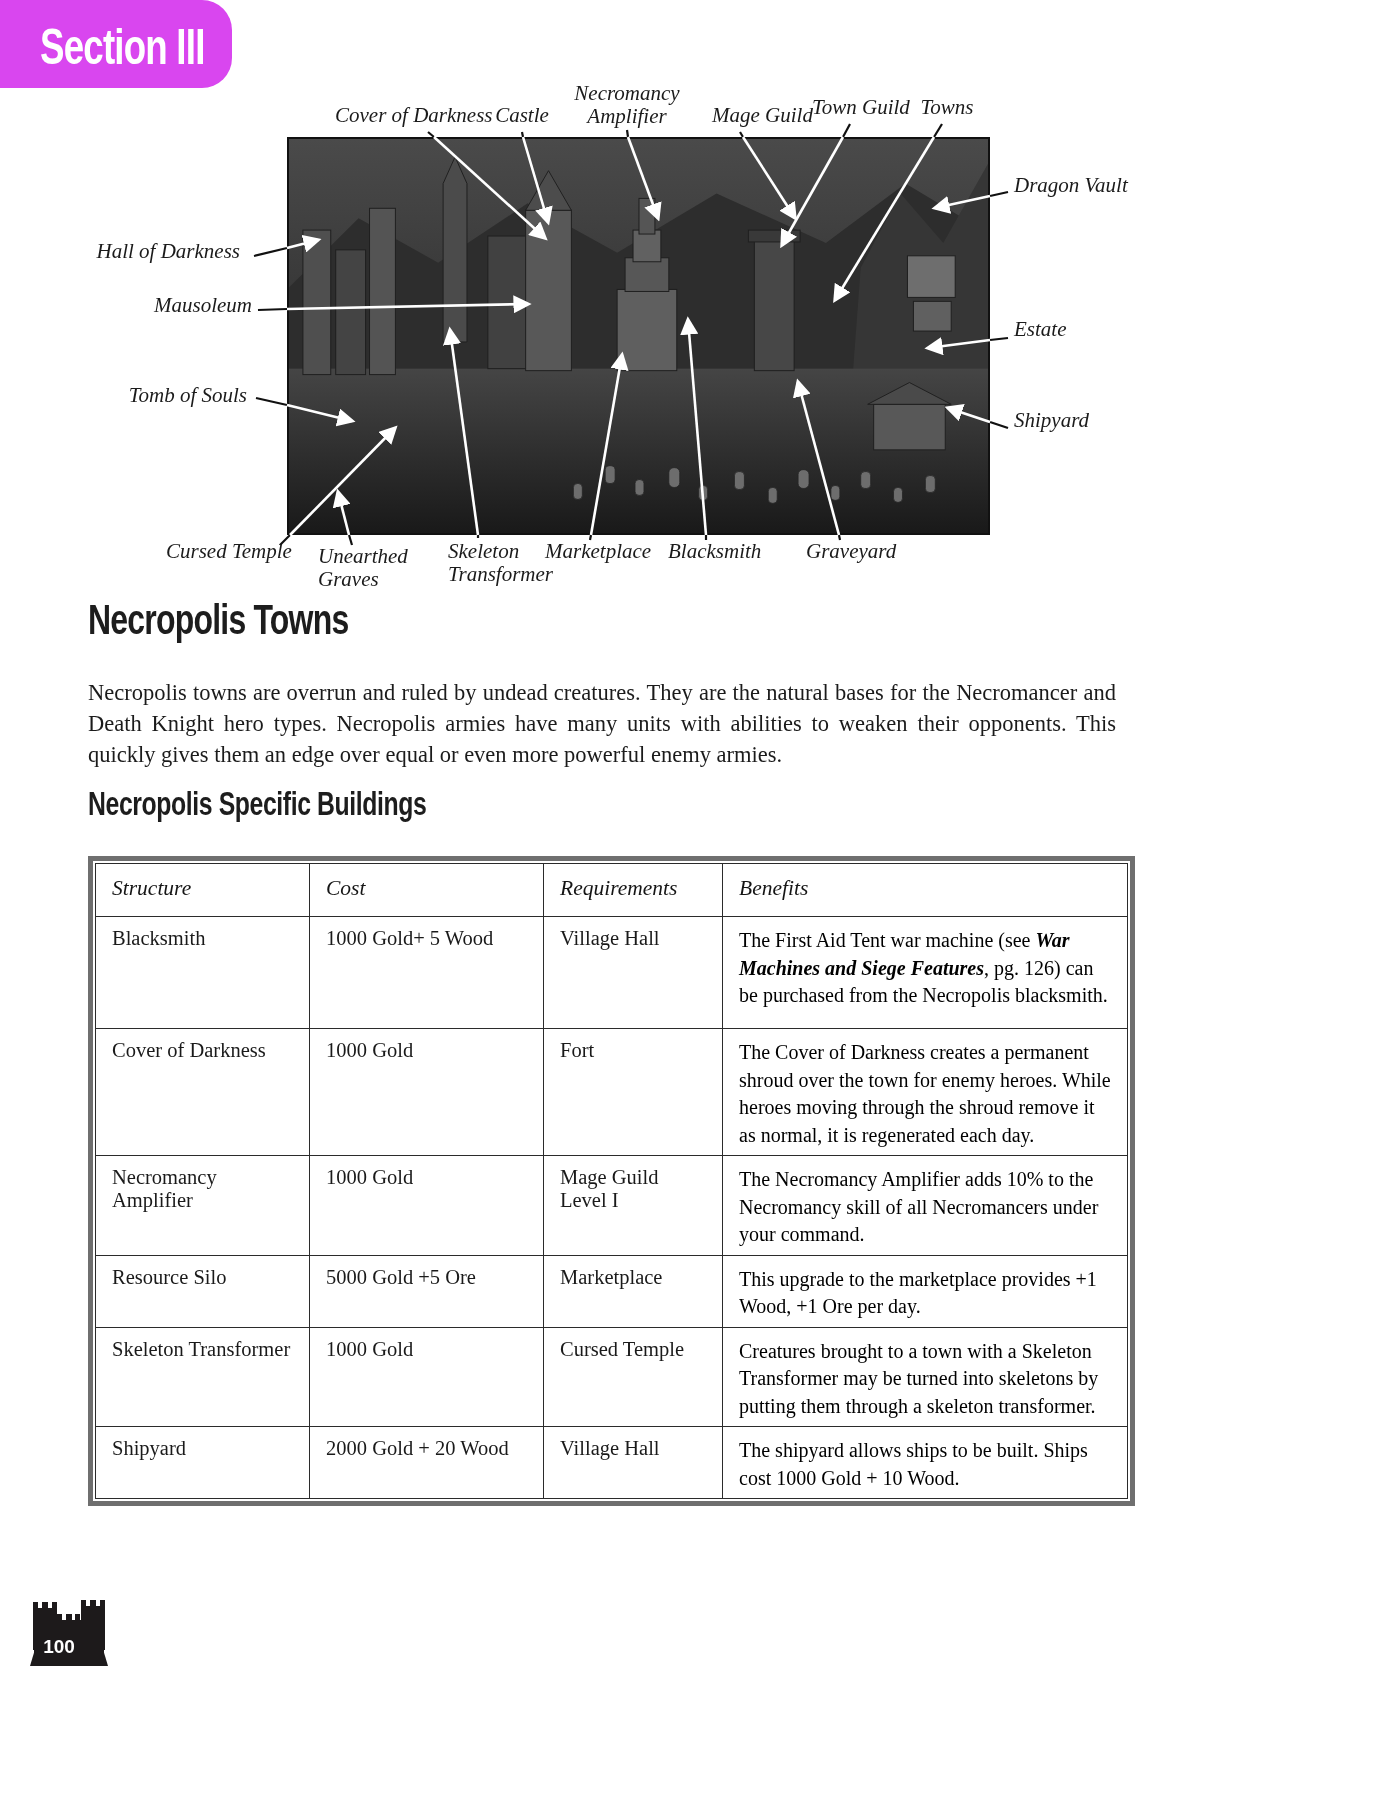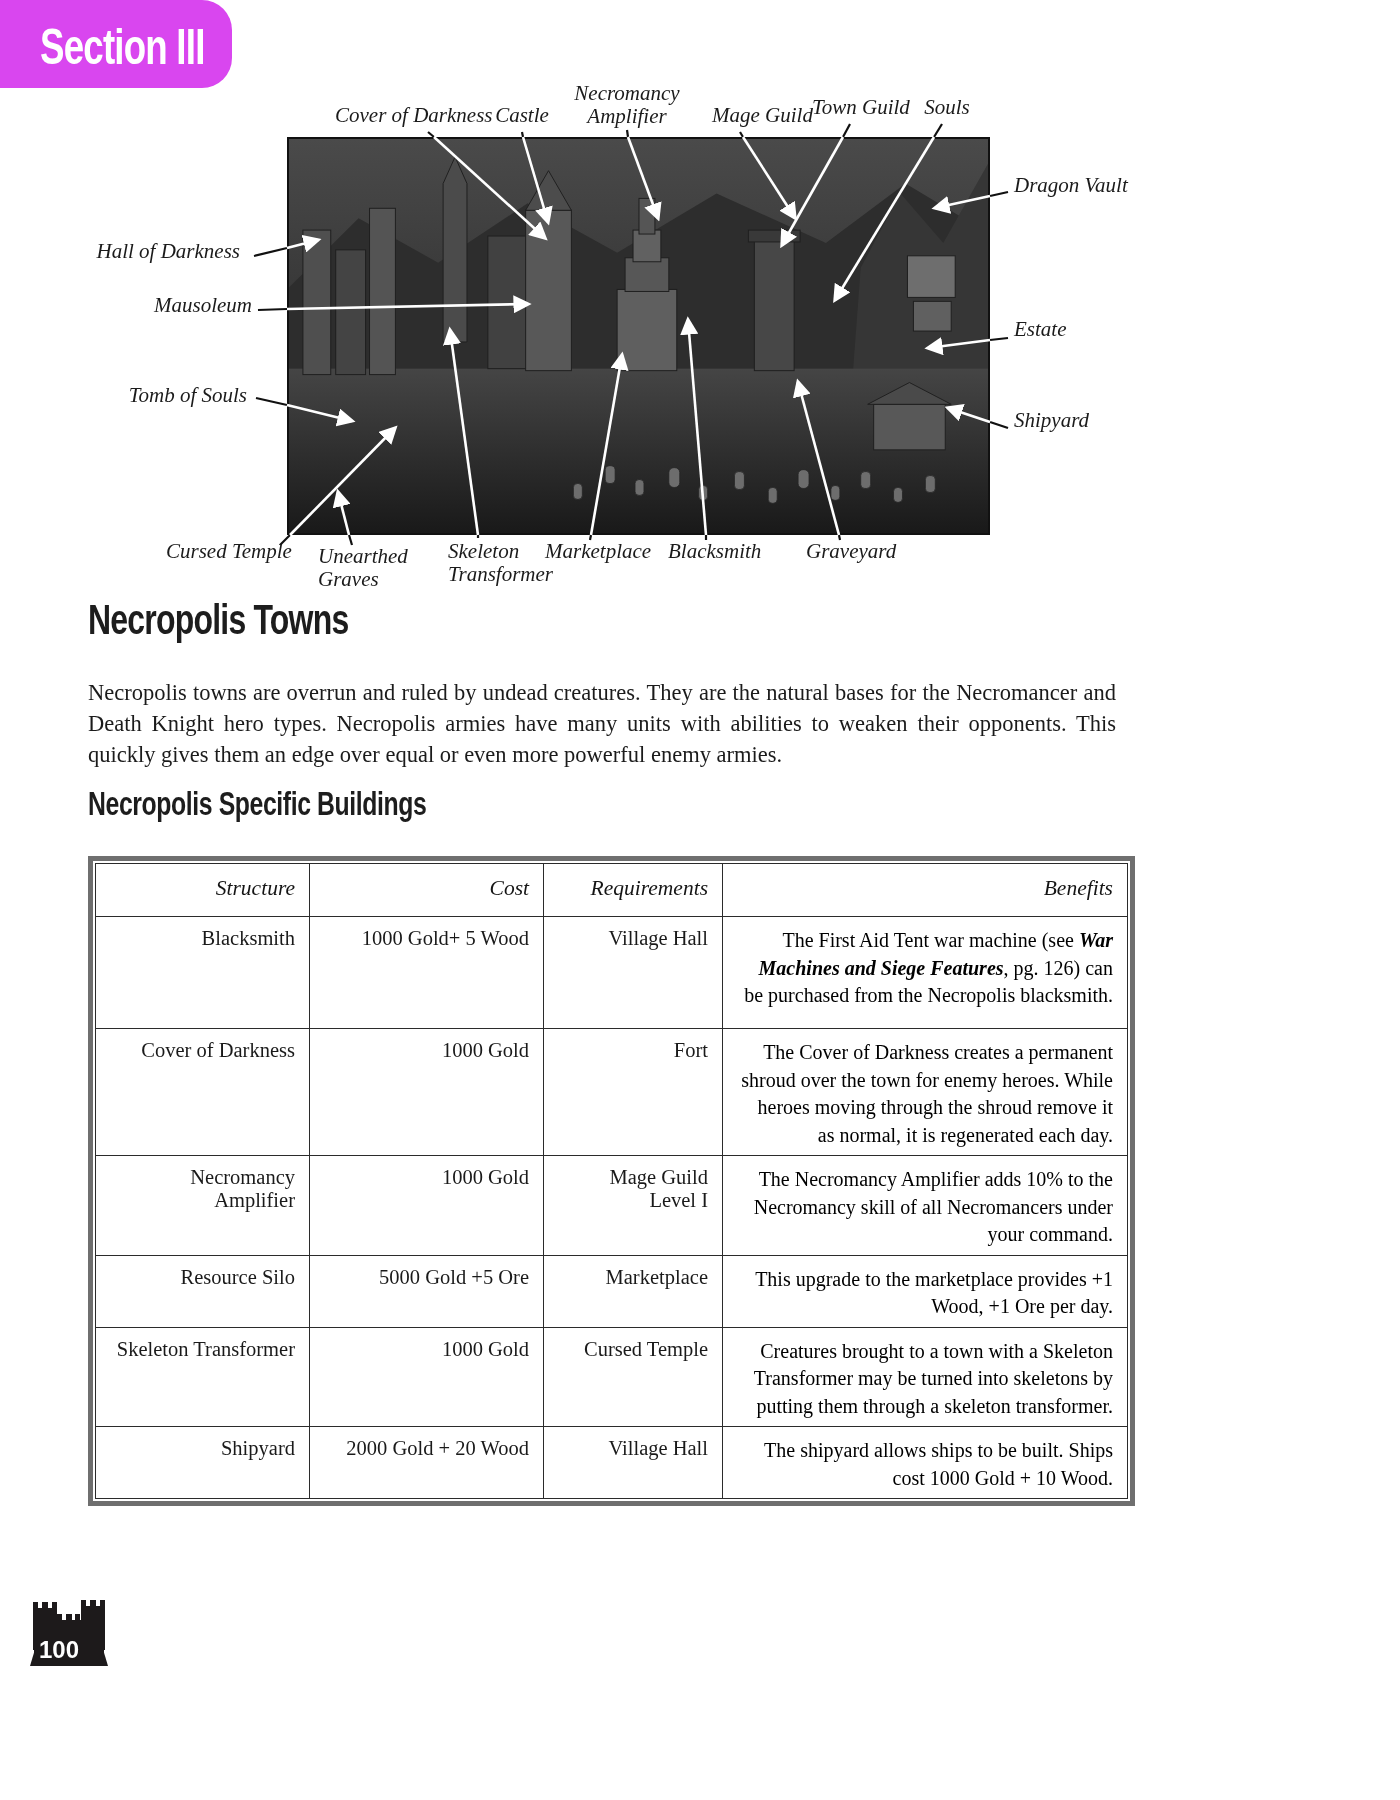--- a/index.html
+++ b/index.html
@@ -50,37 +50,37 @@
   }
   
   .tbl-wrap{
     position:absolute; left:88px; top:856px; width:1047px;
     border:5px solid #6f6f6f; padding:2px; box-sizing:border-box; background:#fff;
   }
   table.bld{ border-collapse:collapse; width:100%; table-layout:fixed; }
   table.bld col.c1{width:214px;} table.bld col.c2{width:234px;}
   table.bld col.c3{width:179px;} table.bld col.c4{width:auto;}
   table.bld th, table.bld td{
-    border:1.6px solid #2b2b2b; vertical-align:top; text-align:right;
+    border:1.6px solid #2b2b2b; vertical-align:top; text-align:left;
     padding:10px 14px 6px 16px; font-weight:normal;
   }
   table.bld th{
     font-style:italic; font-size:21.5px; height:34px; padding-top:12px; color:#151515;
   }
   td.cell{ font-size:20.5px; padding-top:13px; color:#1a1a1a;}
   td.benefits{ font-size:20px; line-height:27.5px; text-align:justify; padding-top:11px; padding-right:12px; color:#000000;}
   .bi{ font-weight:bold; font-style:italic; }
   tr.r1{height:112px;} tr.r2{height:116px;} tr.r3{height:94px;}
   tr.r4{height:68px;}  tr.r5{height:94px;}  tr.r6{height:58px;}
   
   .footer-badge{ position:absolute; left:30px; top:1600px; width:80px; height:68px; }
   .footer-badge svg{display:block;}
   .footer-badge .num{
     position:absolute; left:0; top:36px; width:58px; text-align:center;
-    color:#fff; font-family:"Liberation Sans", sans-serif; font-weight:700; font-size:24px;
+    color:#fff; font-family:"Liberation Sans", sans-serif; font-weight:700; font-size:19px;
   }
 </style>
 </head>
 <body>
 
 <div id="page">
 
   <div class="section-tab">
     <div class="txt">Section III</div>
   </div>
@@ -183,21 +183,21 @@
       <line x1="626" y1="455" x2="608" y2="240" marker-end="url(#arw)"></line>
       <line x1="759" y1="455" x2="718" y2="302" marker-end="url(#arw)"></line>
     </g>
   </svg>
 
   <div class="callout center" style="left:335px;top:104px;width:150px;">Cover of Darkness</div>
   <div class="callout center" style="left:490px;top:104px;width:64px;">Castle</div>
   <div class="callout center wrap" style="left:572px;top:82px;width:110px;">Necromancy Amplifier</div>
   <div class="callout center" style="left:712px;top:104px;width:100px;">Mage Guild</div>
   <div class="callout center" style="left:812px;top:96px;width:90px;">Town Guild</div>
-  <div class="callout center" style="left:915px;top:96px;width:64px;">Souls</div>
+  <div class="callout center" style="left:915px;top:96px;width:64px;">Towns</div>
   <div class="callout" style="left:1014px;top:174px;">Dragon Vault</div>
   <div class="callout" style="left:1014px;top:318px;">Estate</div>
   <div class="callout" style="left:1014px;top:409px;">Shipyard</div>
   <div class="callout right" style="left:88px;top:240px;width:152px;">Hall of Darkness</div>
   <div class="callout right" style="left:130px;top:294px;width:122px;">Mausoleum</div>
   <div class="callout right" style="left:115px;top:384px;width:132px;">Tomb of Souls</div>
   <div class="callout" style="left:166px;top:540px;">Cursed Temple</div>
   <div class="callout wrap" style="left:318px;top:545px;width:92px;">Unearthed Graves</div>
   <div class="callout wrap" style="left:448px;top:540px;width:110px;">Skeleton Transformer</div>
   <div class="callout" style="left:545px;top:540px;">Marketplace</div>

